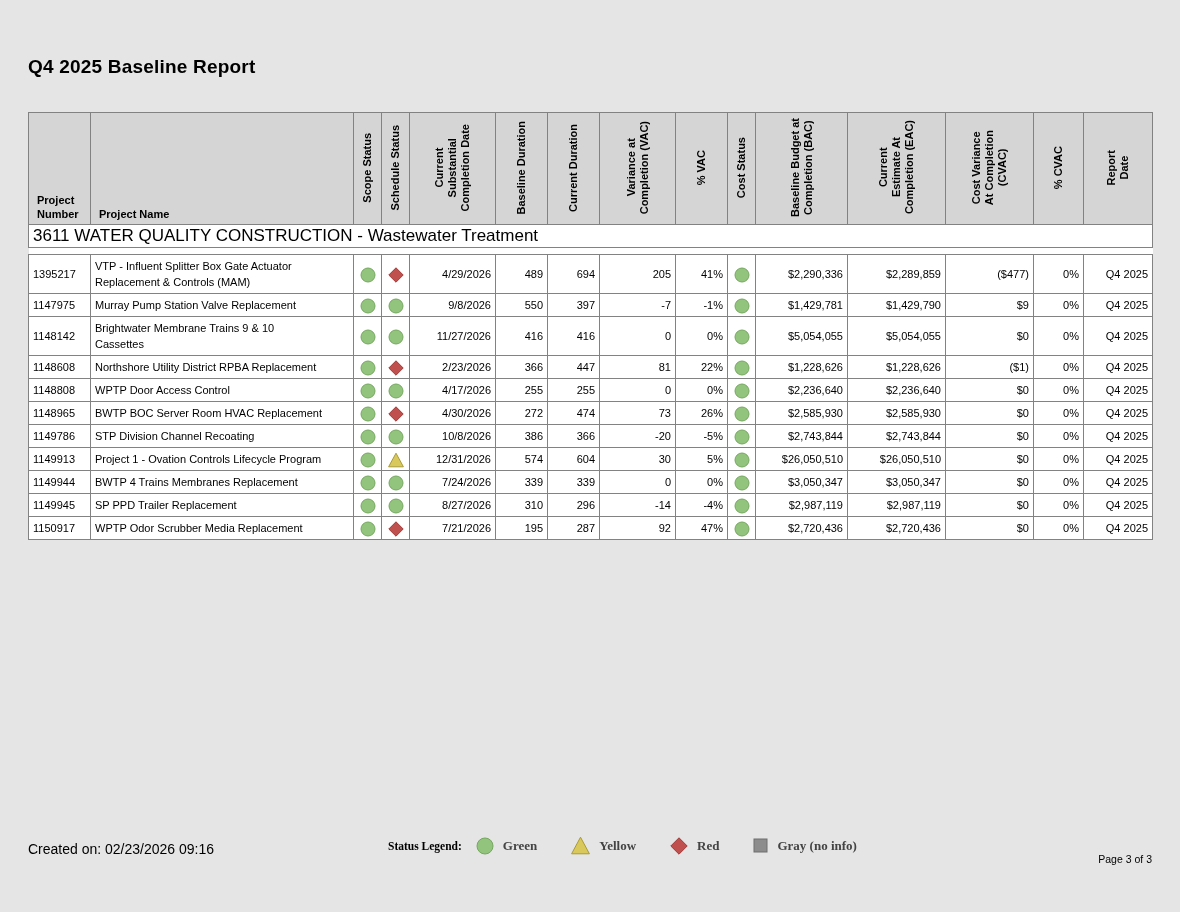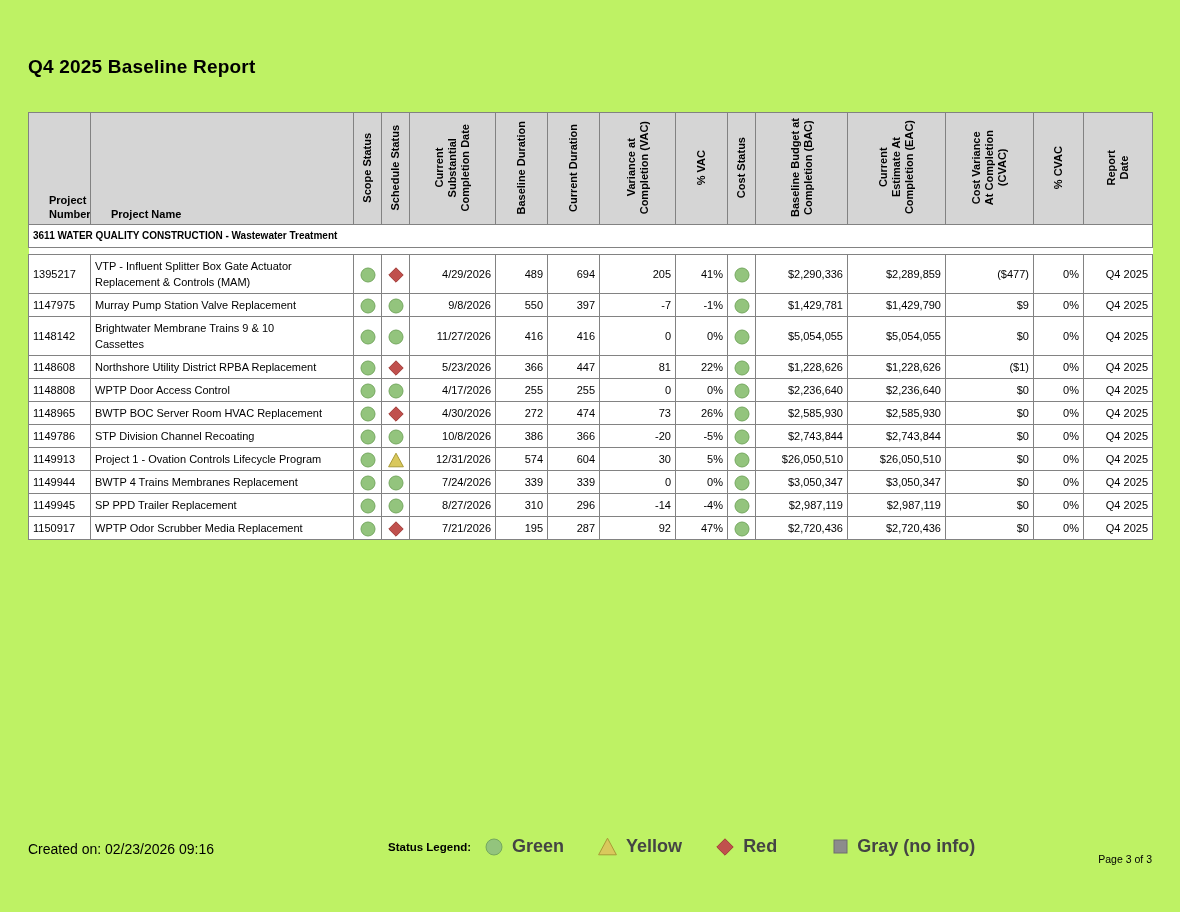--- a/index.html
+++ b/index.html
@@ -1,69 +1,69 @@
 <!DOCTYPE html>
 <html><head>
 <meta charset="utf-8">
 <style>
   * { box-sizing: border-box; }
   html,body { margin:0; padding:0; background:#fff; }
   .page {
-    position: relative; width: 1180px; height: 912px; background: #bef264;
+    position: relative; width: 1180px; height: 912px; background: #e5e5e5;
     font-family: "Liberation Sans", sans-serif; color: #000; overflow: hidden;
   }
   .title {
     position: absolute; left: 28px; top: 56px;
     font-size: 19px; font-weight: bold; letter-spacing: 0.2px;
   }
   .filters {
     position: absolute; right: 28px; top: 95px;
     font-size: 10.5px; white-space: nowrap;
   }
   table.report {
     position: absolute; left: 28px; top: 112px; width: 1124px;
     border-collapse: collapse; table-layout: fixed; font-size: 11px;
   }
   .report th, .report td { border: 1px solid #828282; overflow: hidden; }
   .report th {
     background: #D5D5D5; font-weight: bold; height: 112px;
     vertical-align: middle; text-align: center; padding: 2px; font-size: 11px;
   }
   .report th.plain-th {
-    vertical-align: bottom; text-align: left; padding: 3px 20px;
+    vertical-align: bottom; text-align: left; padding: 3px 8px;
     white-space: pre-line; line-height: 14px;
   }
   .rot {
     writing-mode: vertical-rl; transform: rotate(180deg);
     white-space: pre-line; line-height: 13px; display: inline-block;
     max-height: 106px; text-align: center;
   }
   .section-row td {
-    background: #C7C7C7; font-weight: bold; font-size: 10px;
+    background: #C7C7C7; font-weight: normal; font-size: 17px;
     padding: 3px 4px; height: 20px; vertical-align: middle;
   }
   .spacer-row td { border: none; background: #fff; height: 4px; padding: 0; }
   .report tbody td {
     padding: 3px 4px; line-height: 16px; vertical-align: middle; background: #fff;
   }
   .ta-r { text-align: right; }
   .ta-l { text-align: left; }
   .name-cell { white-space: pre-line; margin-left: 40px; }
   .st { text-align: center; padding: 1px !important; }
   .st svg, .legend svg { vertical-align: middle; display: inline-block; }
   .footer { position: absolute; left: 28px; right: 28px; top: 834px; height: 26px; }
   .created { position: absolute; left: 0; top: 7px; font-size: 14px; }
   .legend {
     position: absolute; left: 360px; top: 2px;
-    display: flex; align-items: center;
+    display: flex; align-items: center; font-family: Liberation Serif, serif;
   }
   .legend-title { font-weight: bold; font-size: 11.5px; margin-right: 14px; }
   .legend-item { display: flex; align-items: center; margin-right: 34px; }
   .legend-item .lbl {
-    font-weight: bold; font-size: 18px; color: #444; margin-left: 9px;
+    font-weight: bold; font-size: 13px; color: #444; margin-left: 9px;
   }
   .page-num { position: absolute; right: 0; top: 7px; font-size: 10.5px; margin-top: 12px; }
 </style>
 </head>
 <body>
 
 <div class="page">
   <div class="title">Q4 2025 Baseline Report</div>
 
   <table class="report">
@@ -193,21 +193,21 @@
         </tr>
         <tr>
           <td class="ta-l">1148608</td>
           <td class="ta-l name-cell">Northshore Utility District RPBA Replacement</td>
           <td class="st"><svg width="16" height="16" viewBox="0 0 16 16">
               <circle cx="8" cy="8" r="7" fill="#93C47D" stroke="#75A85F"></circle>
             </svg></td>
           <td class="st"><svg width="16" height="16" viewBox="0 0 16 16">
               <polygon points="8,0.8 15.2,8 8,15.2 0.8,8" fill="#C0504D" stroke="#A03C39"></polygon>
             </svg></td>
-          <td class="ta-r">5/23/2026</td>
+          <td class="ta-r">2/23/2026</td>
           <td class="ta-r">366</td>
           <td class="ta-r">447</td>
           <td class="ta-r">81</td>
           <td class="ta-r">22%</td>
           <td class="st"><svg width="16" height="16" viewBox="0 0 16 16">
               <circle cx="8" cy="8" r="7" fill="#93C47D" stroke="#75A85F"></circle>
             </svg></td>
           <td class="ta-r">$1,228,626</td>
           <td class="ta-r">$1,228,626</td>
           <td class="ta-r">($1)</td>
@@ -393,21 +393,21 @@
             <polygon points="9.5,1.2 18.4,17.8 0.6,17.8" fill="#D9C85C" stroke="#A99A37"></polygon>
           </svg>
           <span class="lbl">Yellow</span>
         </span>
         <span class="legend-item">
           <svg width="18" height="18" viewBox="0 0 18 18">
             <polygon points="9,0.8 17.2,9 9,17.2 0.8,9" fill="#C0504D" stroke="#A03C39"></polygon>
           </svg>
           <span class="lbl">Red</span>
         </span>
-        <span class="legend-item" style="margin-left: 22px;">
+        <span class="legend-item" style="">
           <svg width="15" height="15" viewBox="0 0 15 15">
             <rect x="1" y="1" width="13" height="13" fill="#8C8C8C" stroke="#6E6E6E"></rect>
           </svg>
           <span class="lbl">Gray (no info)</span>
         </span>
       </div>
     <div class="page-num">Page 3 of 3</div>
   </div>
 </div>
 

